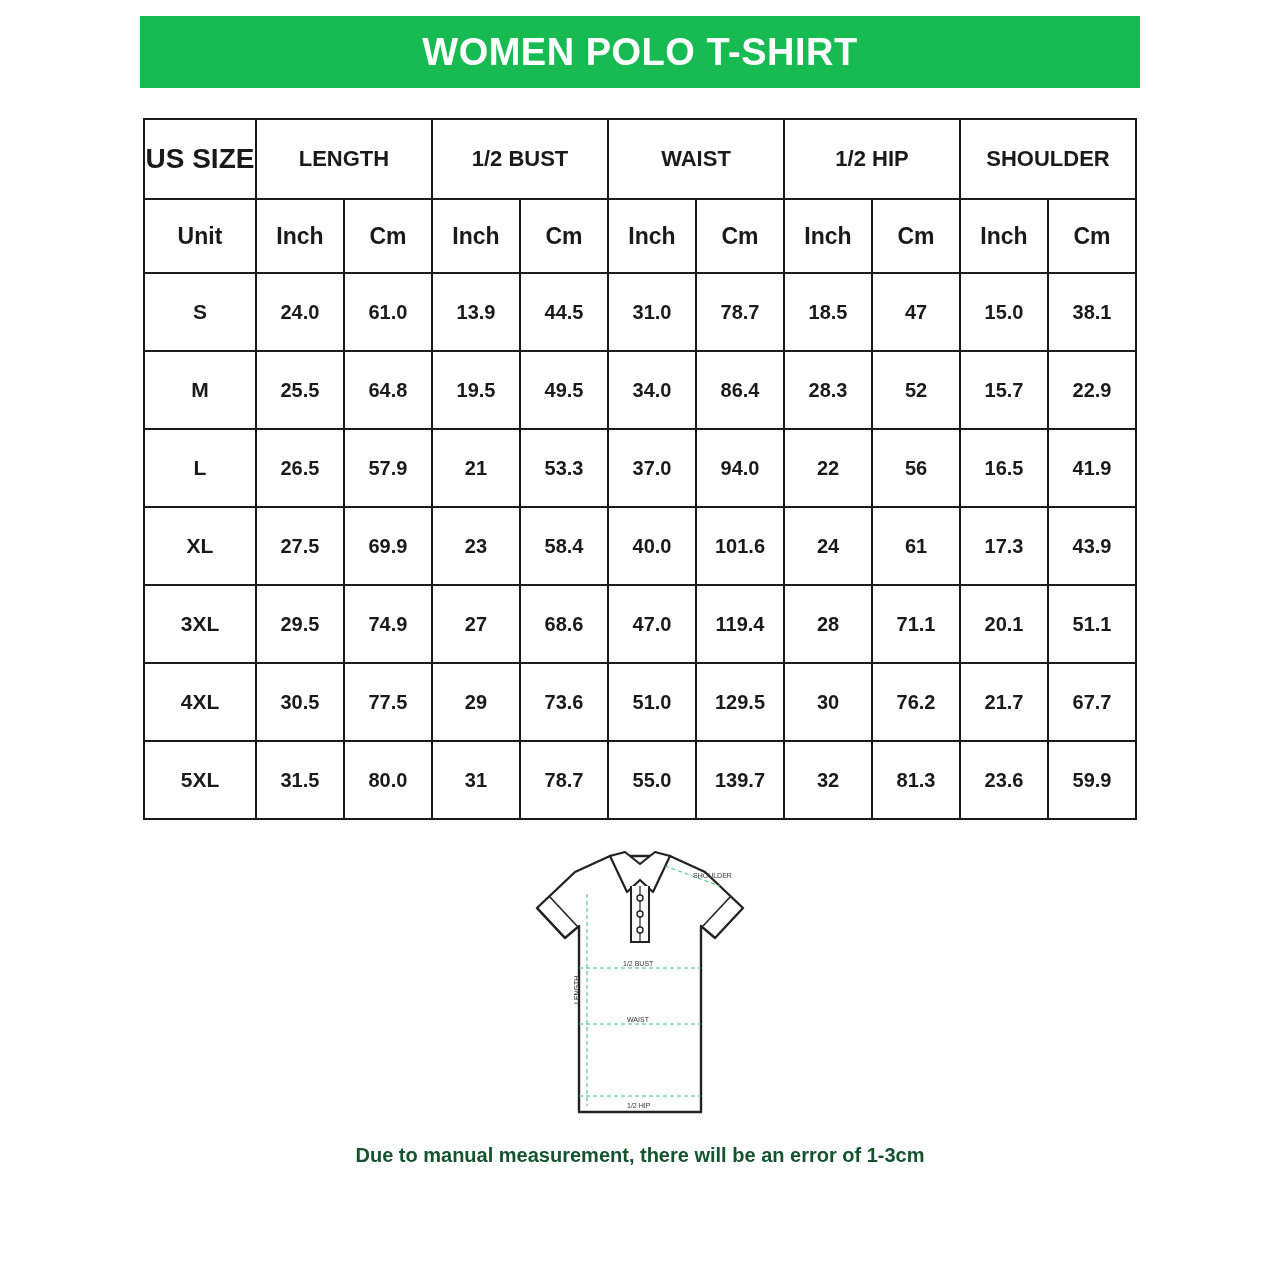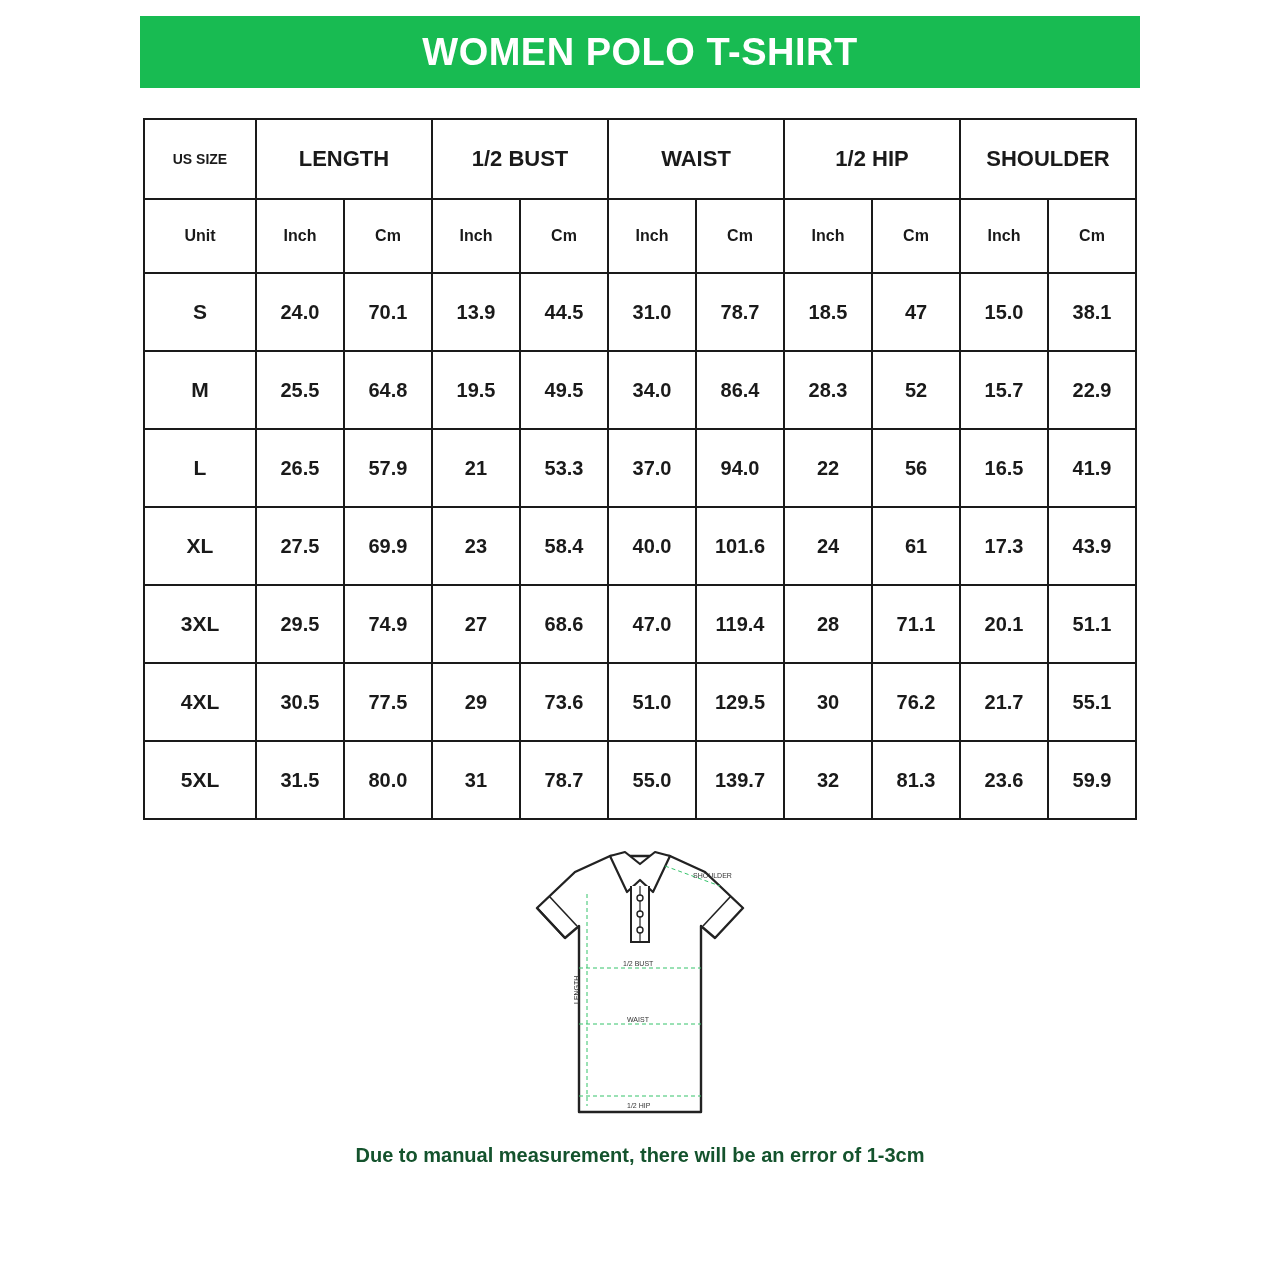--- a/index.html
+++ b/index.html
@@ -55,27 +55,27 @@
     color: #1a1a1a;
     padding: 0;
   }
   
   .grp-row td {
     height: 78px;
     font-size: 22px;
     font-weight: bold;
   }
   .grp-row td.us-size {
-    font-size: 14px;
+    font-size: 28px;
     font-weight: bold;
   }
   
   .unit-row td {
     height: 72px;
-    font-size: 16px;
+    font-size: 23px;
     font-weight: bold;
   }
   
   .data-row td {
     height: 76px;
     font-size: 20px;
     font-weight: bold;
   }
   .data-row td.size-cell {
     font-size: 21px;
@@ -143,21 +143,21 @@
         <td>Cm</td>
         <td>Inch</td>
         <td>Cm</td>
         <td>Inch</td>
         <td>Cm</td>
       </tr>
 
       <tr class="data-row">
         <td class="size-cell">S</td>
         <td>24.0</td>
-        <td>70.1</td>
+        <td>61.0</td>
         <td>13.9</td>
         <td>44.5</td>
         <td>31.0</td>
         <td>78.7</td>
         <td>18.5</td>
         <td>47</td>
         <td>15.0</td>
         <td>38.1</td>
       </tr>
 
@@ -222,21 +222,21 @@
         <td class="size-cell">4XL</td>
         <td>30.5</td>
         <td>77.5</td>
         <td>29</td>
         <td>73.6</td>
         <td>51.0</td>
         <td>129.5</td>
         <td>30</td>
         <td>76.2</td>
         <td>21.7</td>
-        <td>55.1</td>
+        <td>67.7</td>
       </tr>
 
       <tr class="data-row">
         <td class="size-cell">5XL</td>
         <td>31.5</td>
         <td>80.0</td>
         <td>31</td>
         <td>78.7</td>
         <td>55.0</td>
         <td>139.7</td>

